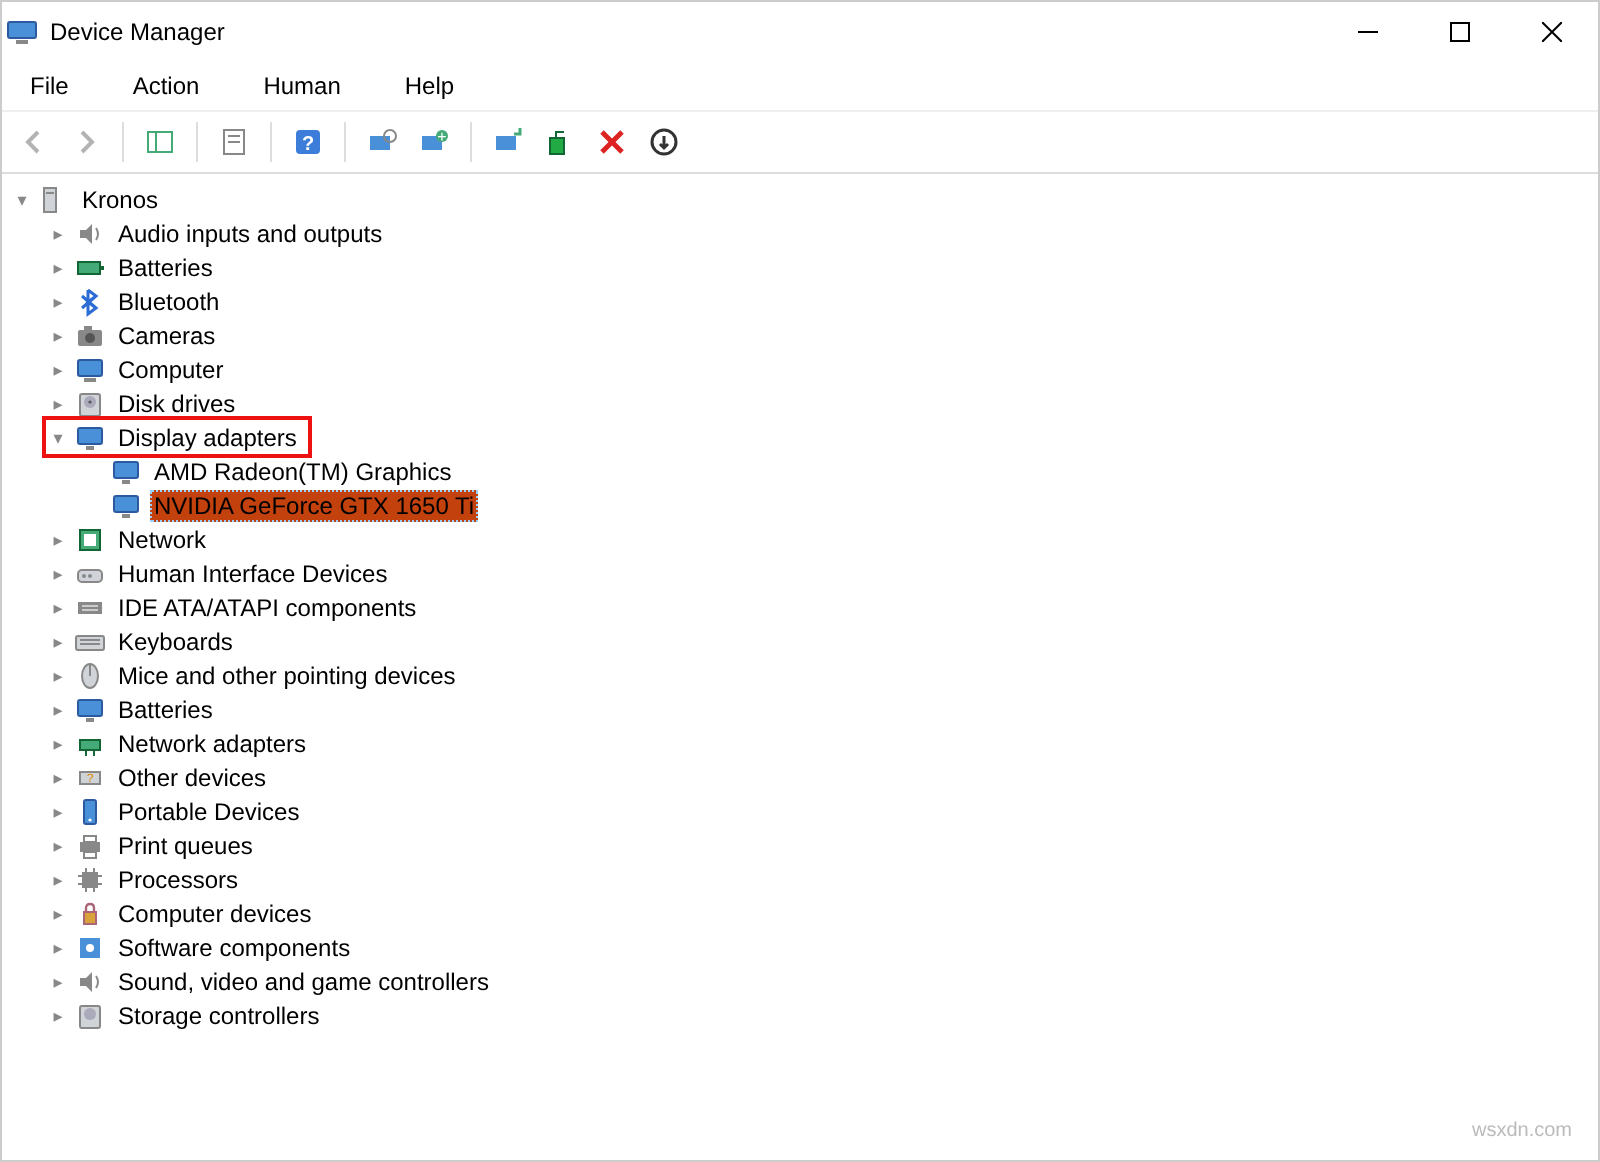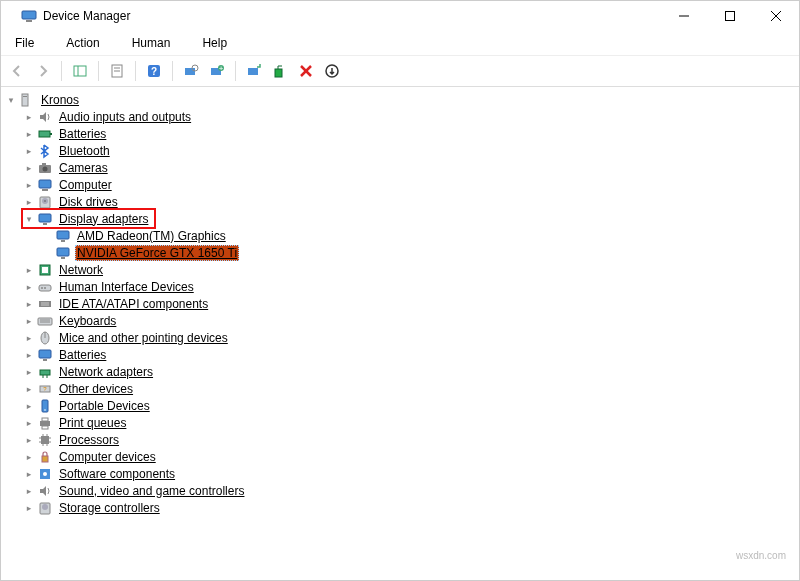--- a/index.html
+++ b/index.html
@@ -1,40 +1,40 @@
 <!DOCTYPE html>
 <html><head>
 <meta charset="utf-8">
 <style>
 * { box-sizing: border-box; margin: 0; padding: 0; }
 body { font-family: "Segoe UI", Tahoma, sans-serif; font-size: 12px; background: #fff; width: 800px; height: 581px; overflow: hidden; color: #000; }
 .window { width: 800px; height: 581px; border: 1px solid #ccc; display: flex; flex-direction: column; background: #fff; }
-.titlebar { display: flex; align-items: center; height: 30px; padding: 0 0 0 20px; }
+.titlebar { display: flex; align-items: center; height: 30px; padding: 0 0 0 2px; }
 .titlebar .appicon { width: 16px; height: 16px; margin-right: 6px; }
 .titlebar .title { flex: 1; font-size: 12px; }
 .winbtns { display: flex; }
 .winbtn { width: 46px; height: 30px; display: flex; align-items: center; justify-content: center; cursor: pointer; }
 .menubar { display: flex; padding: 2px 6px; gap: 16px; border-bottom: 1px solid #eee; }
 .menuitem { padding: 3px 8px; cursor: pointer; }
 .toolbar { display: flex; align-items: center; padding: 3px 4px; gap: 2px; border-bottom: 1px solid #ddd; }
 .tbtn { width: 24px; height: 24px; display: flex; align-items: center; justify-content: center; cursor: pointer; border: 1px solid transparent; }
 .tbtn.disabled { opacity: 0.4; cursor: default; }
 .tsep { width: 1px; height: 20px; background: #ddd; margin: 0 4px; }
 .content { flex: 1; overflow: hidden; display: flex; }
 .tree { flex: 1; overflow-y: scroll; padding: 4px 0 4px 4px; position: relative; }
 .node { display: flex; flex-direction: column; }
 .row { display: flex; align-items: center; height: 17px; white-space: nowrap; cursor: pointer; }
 .twisty { width: 12px; text-align: center; color: #888; font-size: 9px; margin-right: 2px; user-select: none; }
 .nicon { width: 16px; height: 16px; margin-right: 4px; display: inline-flex; align-items: center; justify-content: center; }
-.label { padding: 0 2px; text-decoration: underline; }
+.label { padding: 0 2px; }
 .row.selected .label { background: #c2410c; border: 1px dotted #99d1ff; padding: 0 1px; }
 .row.highlighted { position: relative; }
 .row.highlighted::before { content: ""; position: absolute; left: -2px; top: -2px; right: -2px; bottom: -2px; border: 2px solid #e11; pointer-events: none; }
 .children { padding-left: 18px; }
-.watermark { position: absolute; bottom: 20px; right: 14px; font-size: 10px; color: #bbb; }
+.watermark { position: absolute; bottom: 10px; right: 14px; font-size: 10px; color: #bbb; }
 
 .tree::-webkit-scrollbar { width: 16px; }
 .tree::-webkit-scrollbar-track { background: #f0f0f0; }
 .tree::-webkit-scrollbar-thumb { background: #c0c0c0; }
 </style>
 </head>
 <body>
 
 <div class="window">
   <div class="titlebar">

